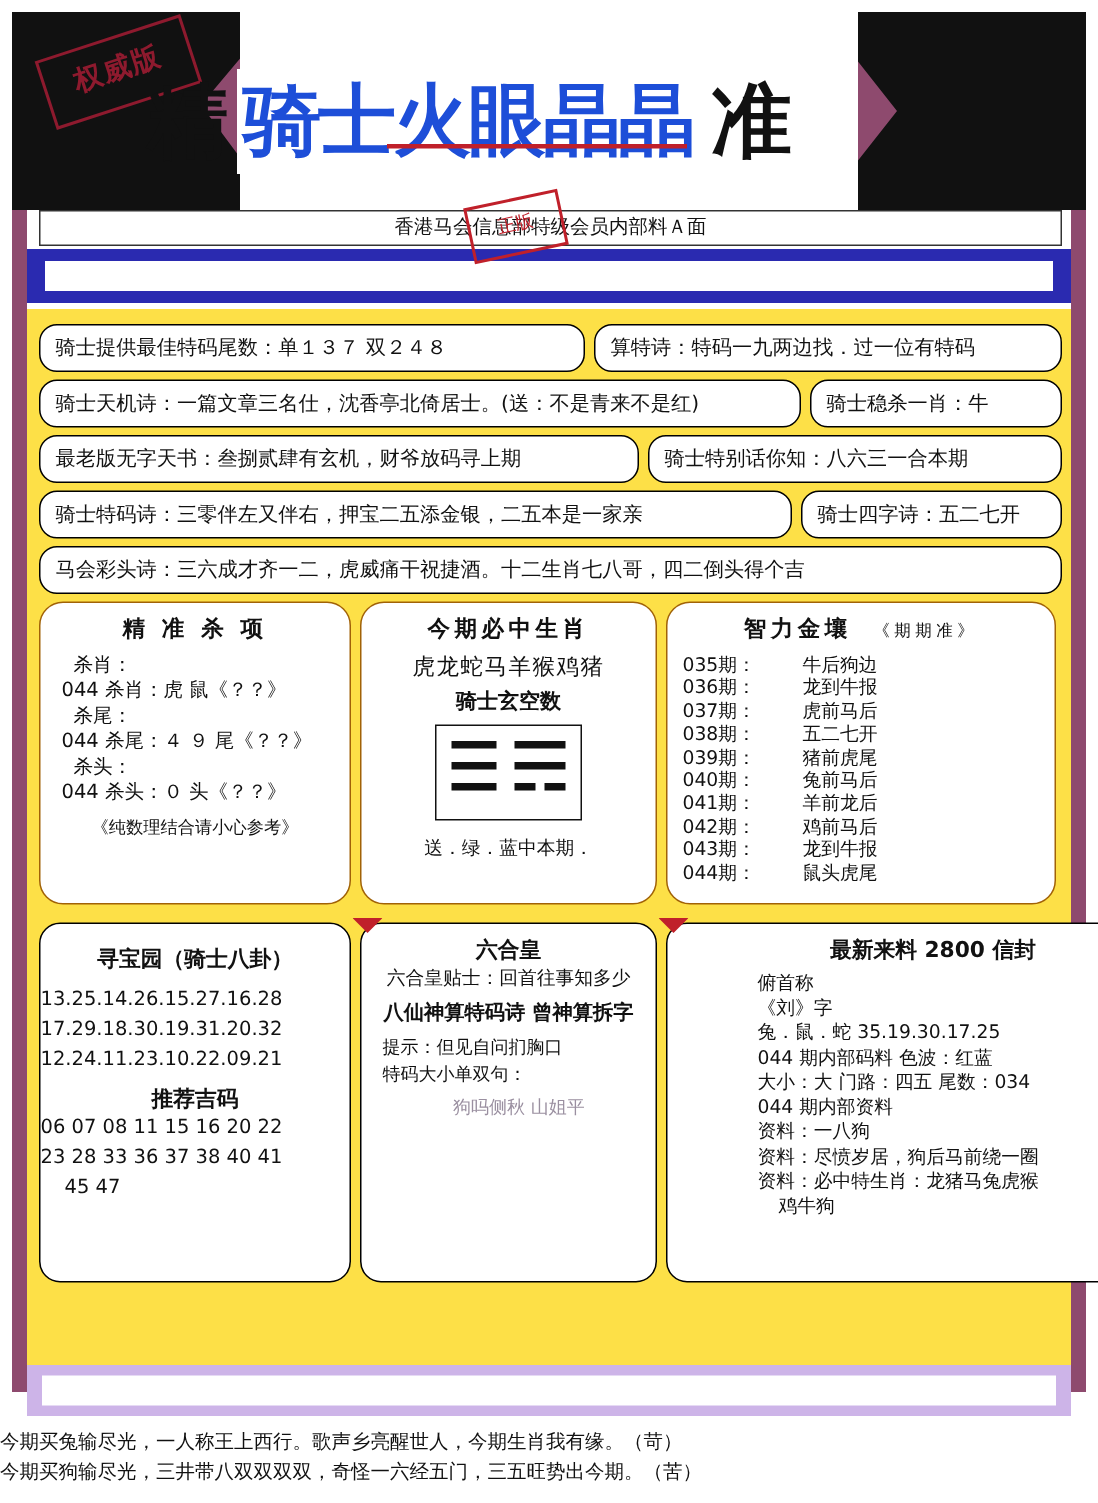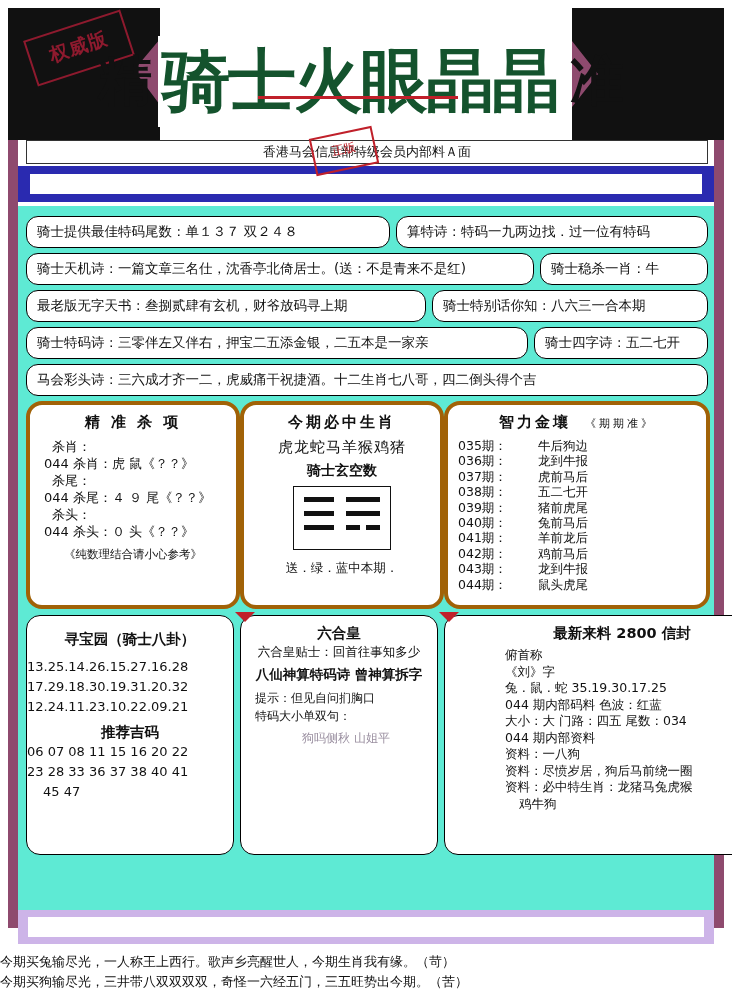--- a/index.html
+++ b/index.html
@@ -15,43 +15,43 @@
   .hdr-black-left{position:absolute;left:0;top:0;width:178px;height:132px;background:#111;
      clip-path:polygon(0 0,178px 0,126px 62px,178px 132px,0 132px);}
   .hdr-black-right{position:absolute;right:0;top:0;width:178px;height:132px;background:#111;
      clip-path:polygon(178px 0,178px 132px,0 132px,52px 66px,0 0);}
   .hdr-white{position:absolute;left:152px;top:0;width:412px;height:132px;background:#fff;}
   .stamp{position:absolute;left:20px;top:16px;width:98px;height:44px;border:2px solid #8e1a2e;color:#8e1a2e;
      font-size:19px;font-weight:bold;line-height:40px;text-align:center;transform:rotate(-18deg);
      font-family:"DejaVu Sans",sans-serif;letter-spacing:1px;}
   .title-row{position:absolute;left:90px;top:36px;width:560px;height:74px;display:flex;align-items:center;}
   .t-jing{font-size:54px;font-weight:bold;color:#111;font-family:"DejaVu Serif",serif;margin-right:6px;}
-  .t-mid{font-size:68px;font-weight:bold;color:#14532d;font-family:"DejaVu Serif",serif;letter-spacing:-2px;
+  .t-mid{font-size:52px;font-weight:bold;color:#1d4ed8;font-family:"DejaVu Serif",serif;letter-spacing:-2px;
      background:#fff;padding:0 4px;}
   .t-zhun{font-size:54px;font-weight:bold;color:#111;font-family:"DejaVu Serif",serif;margin-left:8px;}
   .red-strike{position:absolute;left:250px;top:88px;width:200px;height:0;border-top:3px solid #c0202a;}
   .seal{position:absolute;left:312px;top:132px;width:60px;height:34px;border:2px solid #c0202a;color:#c0202a;
      transform:rotate(-12deg);font-size:12px;text-align:center;line-height:30px;z-index:5;}
 
   
   .subbar{position:absolute;left:26px;top:140px;width:680px;height:22px;background:#ffffff;border:1px solid #333;
      text-align:center;font-size:13px;line-height:22px;color:#111;}
   .bluebar{position:absolute;left:18px;top:166px;width:696px;height:36px;background:#2a2ab0;}
   .bluebar-inner{position:absolute;left:12px;top:8px;width:672px;height:20px;background:#fff;}
 
   
-  .body{position:absolute;left:18px;top:206px;width:696px;height:712px;background:#5eead4;}
+  .body{position:absolute;left:18px;top:206px;width:696px;height:712px;background:#fde047;}
 
   .row2{position:relative;margin:0 8px 7px 8px;height:30px;}
   .row2 .half{position:absolute;top:0;height:30px;border:1px solid #000;border-radius:12px;background:#fff;}
   .row2 .half span{position:absolute;top:6px;left:10px;font-size:13.5px;color:#111;white-space:nowrap;}
 
   
   .panels{position:relative;margin:4px 8px 0 8px;height:208px;}
-  .panel{position:absolute;top:0;background:#fff;border:4px solid #a16207;border-radius:16px;height:200px;}
+  .panel{position:absolute;top:0;background:#fff;border:1px solid #a16207;border-radius:16px;height:200px;}
   .p1{left:0;width:206px;}
   .p2{left:214px;width:196px;}
   .p3{left:418px;width:258px;}
   .p-title{text-align:center;font-size:15px;font-weight:bold;color:#111;margin-top:8px;letter-spacing:3px;}
   .kill-block{font-size:13px;color:#111;margin:6px 0 0 14px;line-height:17px;}
   .kill-lead{margin-left:8px;}
   .note{text-align:center;font-size:11.5px;margin-top:7px;color:#111;}
 
   .zodiac{text-align:center;font-size:15px;margin-top:6px;color:#111;letter-spacing:1px;}
   .xkshu{text-align:center;font-size:14px;font-weight:bold;margin-top:5px;color:#111;}

